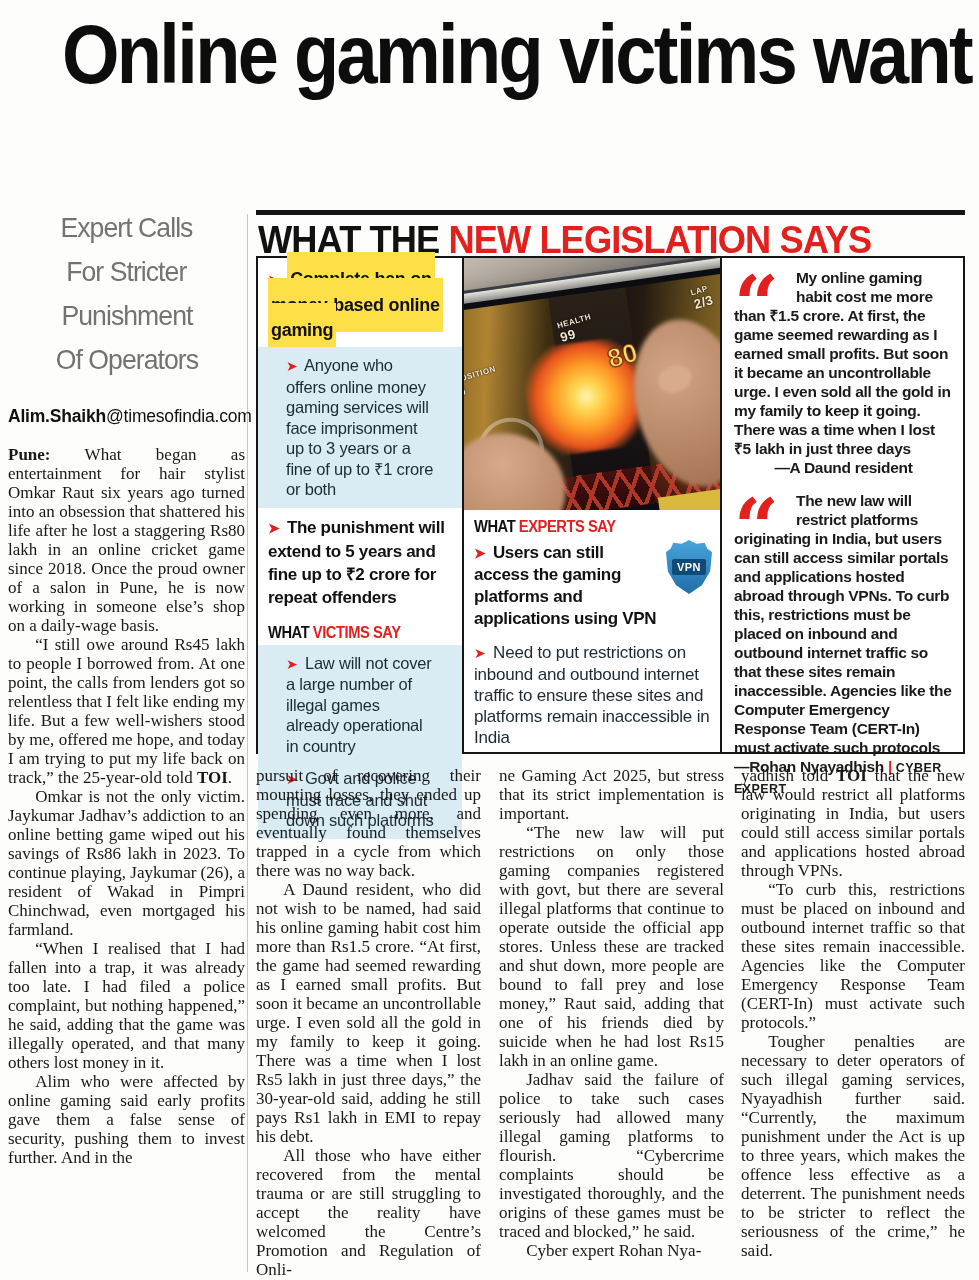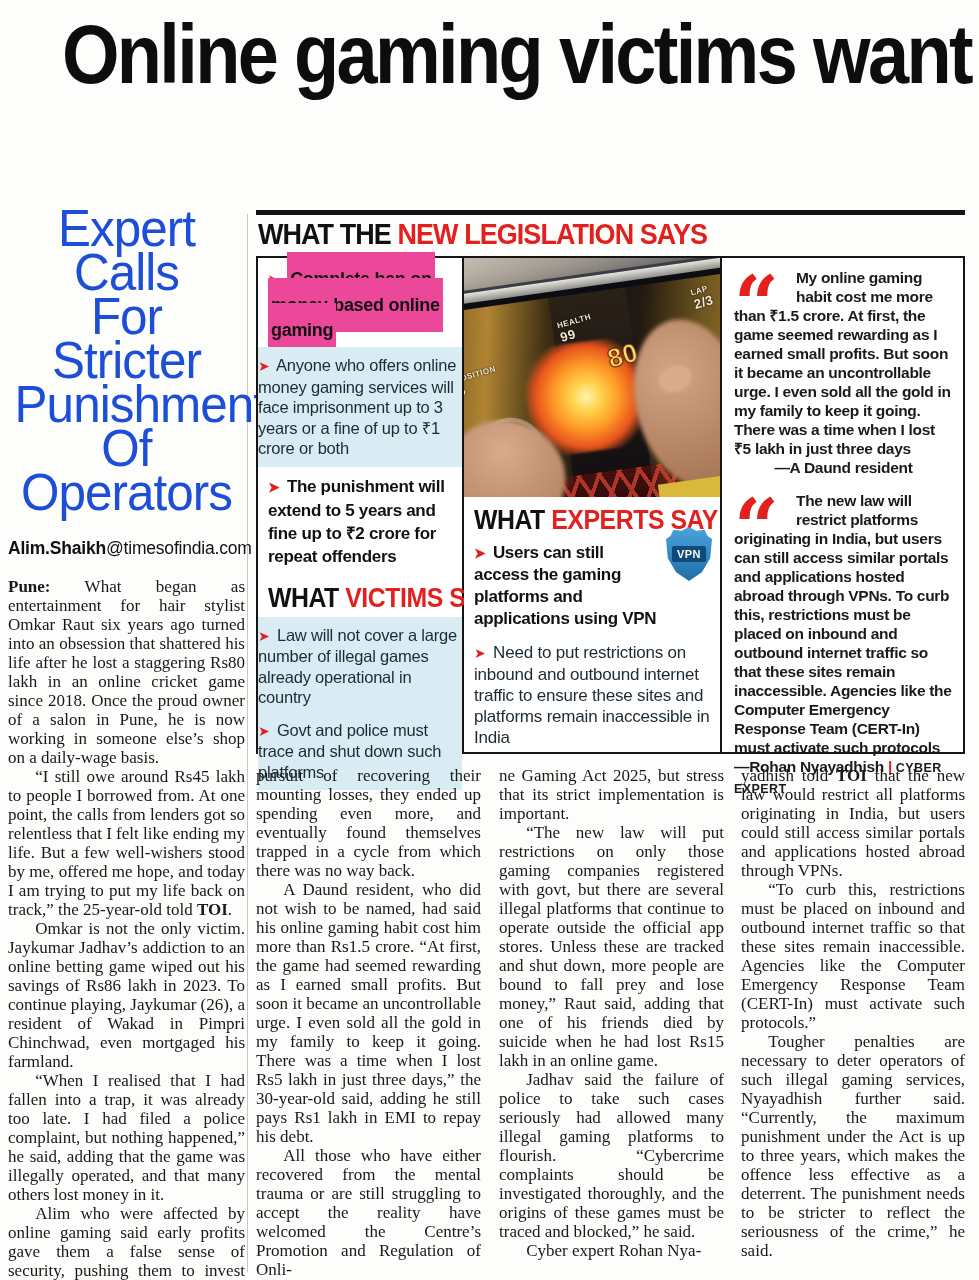--- a/index.html
+++ b/index.html
@@ -7,52 +7,52 @@
         font-family:"Liberation Sans",sans-serif;color:#111;}
 
   
   .headline{position:absolute;top:8px;left:0;width:979px;text-align:center;
             font-weight:bold;color:#0d0d0d;}
   .headline .hl-line{display:block;font-size:84px;line-height:92px;letter-spacing:-3px;white-space:nowrap;}
   .headline .hl-line>span{display:inline-block;transform:scaleX(0.88);transform-origin:center;}
 
   
   .col1{position:absolute;left:8px;top:206px;width:237px;}
-  .deck{font-size:52px;line-height:44px;letter-spacing:-1px;text-align:center;color:#1d4ed8;}
+  .deck{font-size:28px;line-height:44px;letter-spacing:-1px;text-align:center;color:#737373;}
   .deck span{display:inline-block;transform:scaleX(0.95);}
   .byline{margin-top:24px;font-size:17.5px;letter-spacing:-0.2px;}
   .byline b{font-weight:bold;}
   .serif{font-family:"Liberation Serif",serif;font-size:17px;line-height:19px;text-align:justify;color:#181818;}
   .col1 .serif{margin-top:18px;}
   .serif p{margin:0;}
   .serif p.ind{text-indent:1.6em;}
   .lead{font-weight:bold;}
   .toi{font-weight:bold;}
 
   .vrule{position:absolute;left:247px;top:214px;width:1px;height:1058px;background:#c8c8c4;}
 
   
   .panel-bar{position:absolute;left:256px;top:210px;width:709px;height:5px;background:#141414;}
-  .panel-title{position:absolute;left:258px;top:218px;font-size:29px;font-weight:bold;letter-spacing:-1px;white-space:nowrap;}
+  .panel-title{position:absolute;left:258px;top:218px;font-size:39px;font-weight:bold;letter-spacing:-1px;white-space:nowrap;}
   .panel-title>span{display:inline-block;transform:scaleX(0.93);transform-origin:left;}
   .red{color:#e2201d;}
   .panel-box{position:absolute;left:256px;top:256px;width:709px;height:498px;border:2px solid #151515;
              box-sizing:border-box;display:flex;background:#ffffff;}
   .sub-left{width:206px;border-right:2px solid #151515;box-sizing:border-box;display:flex;flex-direction:column;}
   .sub-mid{width:258px;border-right:2px solid #151515;box-sizing:border-box;display:flex;flex-direction:column;}
   .sub-right{flex:1;padding:10px 10px 6px 12px;box-sizing:border-box;}
 
   .bullet{position:relative;}
   .arrow{color:#e2201d;font-size:14px;margin-right:3px;}
   .b-strong{font-weight:bold;font-size:18px;line-height:25px;letter-spacing:-0.3px;}
   .b-norm{font-size:16.5px;line-height:20.5px;letter-spacing:-0.2px;color:#1d2a33;}
-  .hl-y{background:#ec4899;padding:17px 3px;-webkit-box-decoration-break:clone;box-decoration-break:clone;}
+  .hl-y{background:#fde047;padding:17px 3px;-webkit-box-decoration-break:clone;box-decoration-break:clone;}
   .sec{padding:9px 10px 4px 10px;}
-  .bluebox{background:#d9ecf4;padding:8px 0;}
-  .mini-title{font-size:27px;font-weight:bold;letter-spacing:-0.5px;padding:7px 10px 3px;white-space:nowrap;}
+  .bluebox{background:#d9ecf4;padding:8px 28px;}
+  .mini-title{font-size:16px;font-weight:bold;letter-spacing:-0.5px;padding:7px 10px 3px;white-space:nowrap;}
   .mini-title>span{display:inline-block;transform:scaleX(0.92);transform-origin:left;}
   .fill{flex:1;}
   .b-norm + .b-norm, .gap-top{margin-top:12px;}
   .b3pad{padding:8px 10px;}
 
   
   .photo{position:relative;height:290px;overflow:hidden;
          background:linear-gradient(155deg,#c3bbb0 0%,#a49c92 14%,#5a5a61 38%,#262b36 62%,#171a22 100%);}
   .tablet{position:absolute;left:-30px;top:18px;width:330px;height:250px;background:#0b0d12;
           border-radius:14px;transform:rotate(-8deg);box-shadow:0 0 0 3px #3a3d44,0 10px 24px rgba(0,0,0,.6);}

